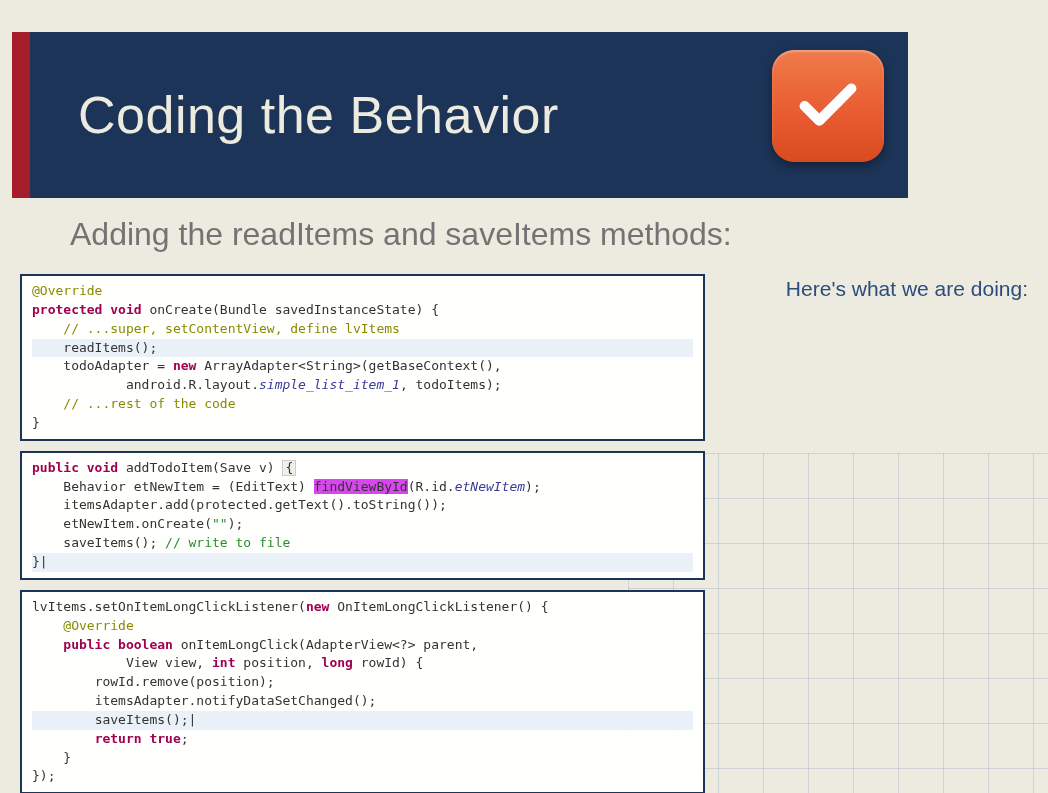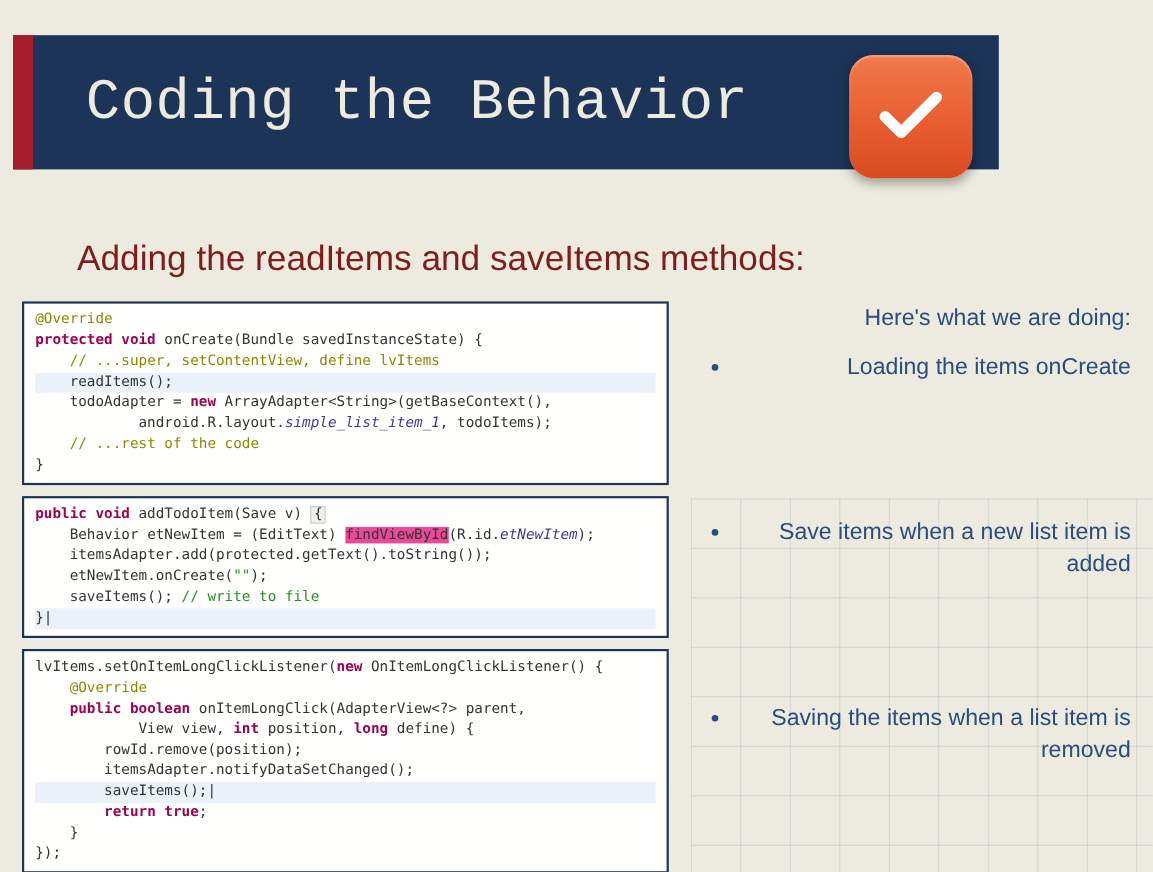--- a/index.html
+++ b/index.html
@@ -20,25 +20,24 @@
       linear-gradient(to right, rgba(120,140,180,0.25) 1px, transparent 1px),
       linear-gradient(to bottom, rgba(120,140,180,0.25) 1px, transparent 1px);
     background-size: 45px 45px;
     pointer-events: none;
   }
   .header {
     position: absolute;
     top: 32px;
     left: 12px;
     width: 896px;
-    height: 122px;
+    height: 166px;
     background: #1c3457;
     display: flex;
     align-items: center;
-    font-family: Liberation Mono, monospace;
   }
   .header-red {
     width: 18px;
     height: 100%;
     background: #a51d2a;
   }
   .header-title {
     color: #edebdf;
     font-size: 52px;
     font-weight: 400;
@@ -56,51 +55,51 @@
     box-shadow: 0 4px 10px rgba(0,0,0,0.35), inset 0 2px 2px rgba(255,255,255,0.3);
     display: flex;
     align-items: center;
     justify-content: center;
   }
   .app-icon svg { width: 70px; height: 70px; }
   .subtitle {
     position: absolute;
     top: 216px;
     left: 70px;
-    color: #7f1d1d;
+    color: #737373;
     font-size: 32px;
     font-weight: 400;
   }
   .content {
     position: absolute;
     top: 274px;
     left: 20px;
     right: 20px;
     display: flex;
     gap: 24px;
   }
   .code-col {
-    width: 588px;
+    width: 685px;
     display: flex;
     flex-direction: column;
     gap: 10px;
   }
   .code-block {
     background: rgba(255,255,255,0.97);
     border: 2px solid #1c3457;
     padding: 6px 10px 6px 10px;
     font-family: Menlo, Consolas, monospace;
     font-size: 13px;
     line-height: 1.45;
     color: #333;
     white-space: pre;
     overflow: hidden;
   }
   .hl { background: #eaf1f8; display: inline-block; width: 100%; }
-  .hl2 { background: #ec4899; }
+  .hl2 { background: #d946ef; }
   .kw { color: #a00050; font-weight: bold; }
   .ann { color: #8a8a00; }
   .cm { color: #8a8a00; }
   .cm2 { color: #2a8e2a; text-align: right; }
   .id { color: #3a3a9a; font-style: italic; }
   .str { color: #2a8e2a; }
   .box { background: #f0f0e8; padding: 0 2px; border: 1px solid #ccc; display: inline-block; line-height: 1.1; }
   .text-col {
     flex: 1;
     color: #2a4d7e;
@@ -148,31 +147,26 @@
     <div class="code-block"><span class="kw">public void</span><span> addTodoItem(Save v) </span><span class="box">{</span>
     <span>Behavior etNewItem = (EditText) </span><span class="hl2">findViewById</span><span>(R.id.</span><span class="id">etNewItem</span><span>);</span>
     <span>itemsAdapter.add(protected.getText().toString());</span>
     <span>etNewItem.onCreate(</span><span class="str">""</span><span>);</span>
     <span>saveItems(); </span><span class="cm2">// write to file</span>
 <span class="hl"><span>}|</span></span></div>
 
     <div class="code-block"><span>lvItems.setOnItemLongClickListener(</span><span class="kw">new</span><span> OnItemLongClickListener() {</span>
     <span class="ann">@Override</span>
     <span class="kw">public boolean</span><span> onItemLongClick(AdapterView&lt;?&gt; parent,</span>
-            <span>View view, </span><span class="kw">int</span><span> position, </span><span class="kw">long</span><span> define) {</span>
+            <span>View view, </span><span class="kw">int</span><span> position, </span><span class="kw">long</span><span> rowId) {</span>
         <span>rowId.remove(position);</span>
         <span>itemsAdapter.notifyDataSetChanged();</span>
 <span class="hl">        <span>saveItems();|</span></span>
         <span class="kw">return true</span><span>;</span>
     <span>}</span>
 <span>});</span></div>
 
   </div>
 
   <div class="text-col">
     <div class="intro">Here's what we are doing:</div>
-    <ul>
-      <li>Loading the items onCreate</li>
-      <li>Save items when a new list item is added</li>
-      <li>Saving the items when a list item is removed</li>
-    </ul>
   </div>
 </div>
 
 </body></html>

